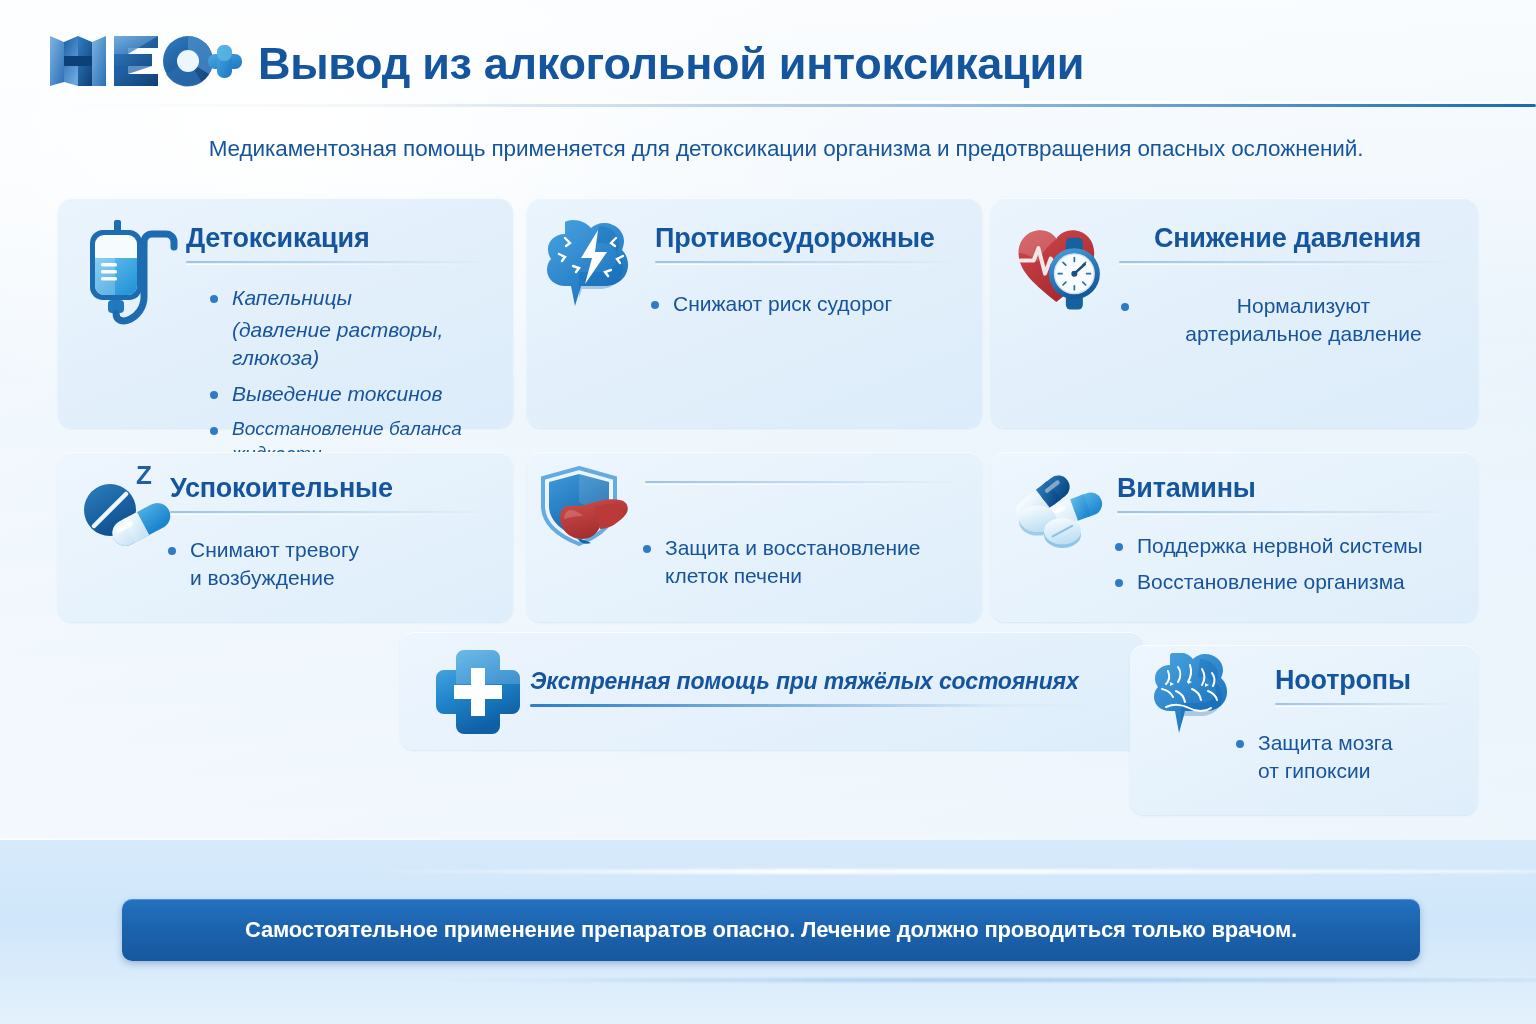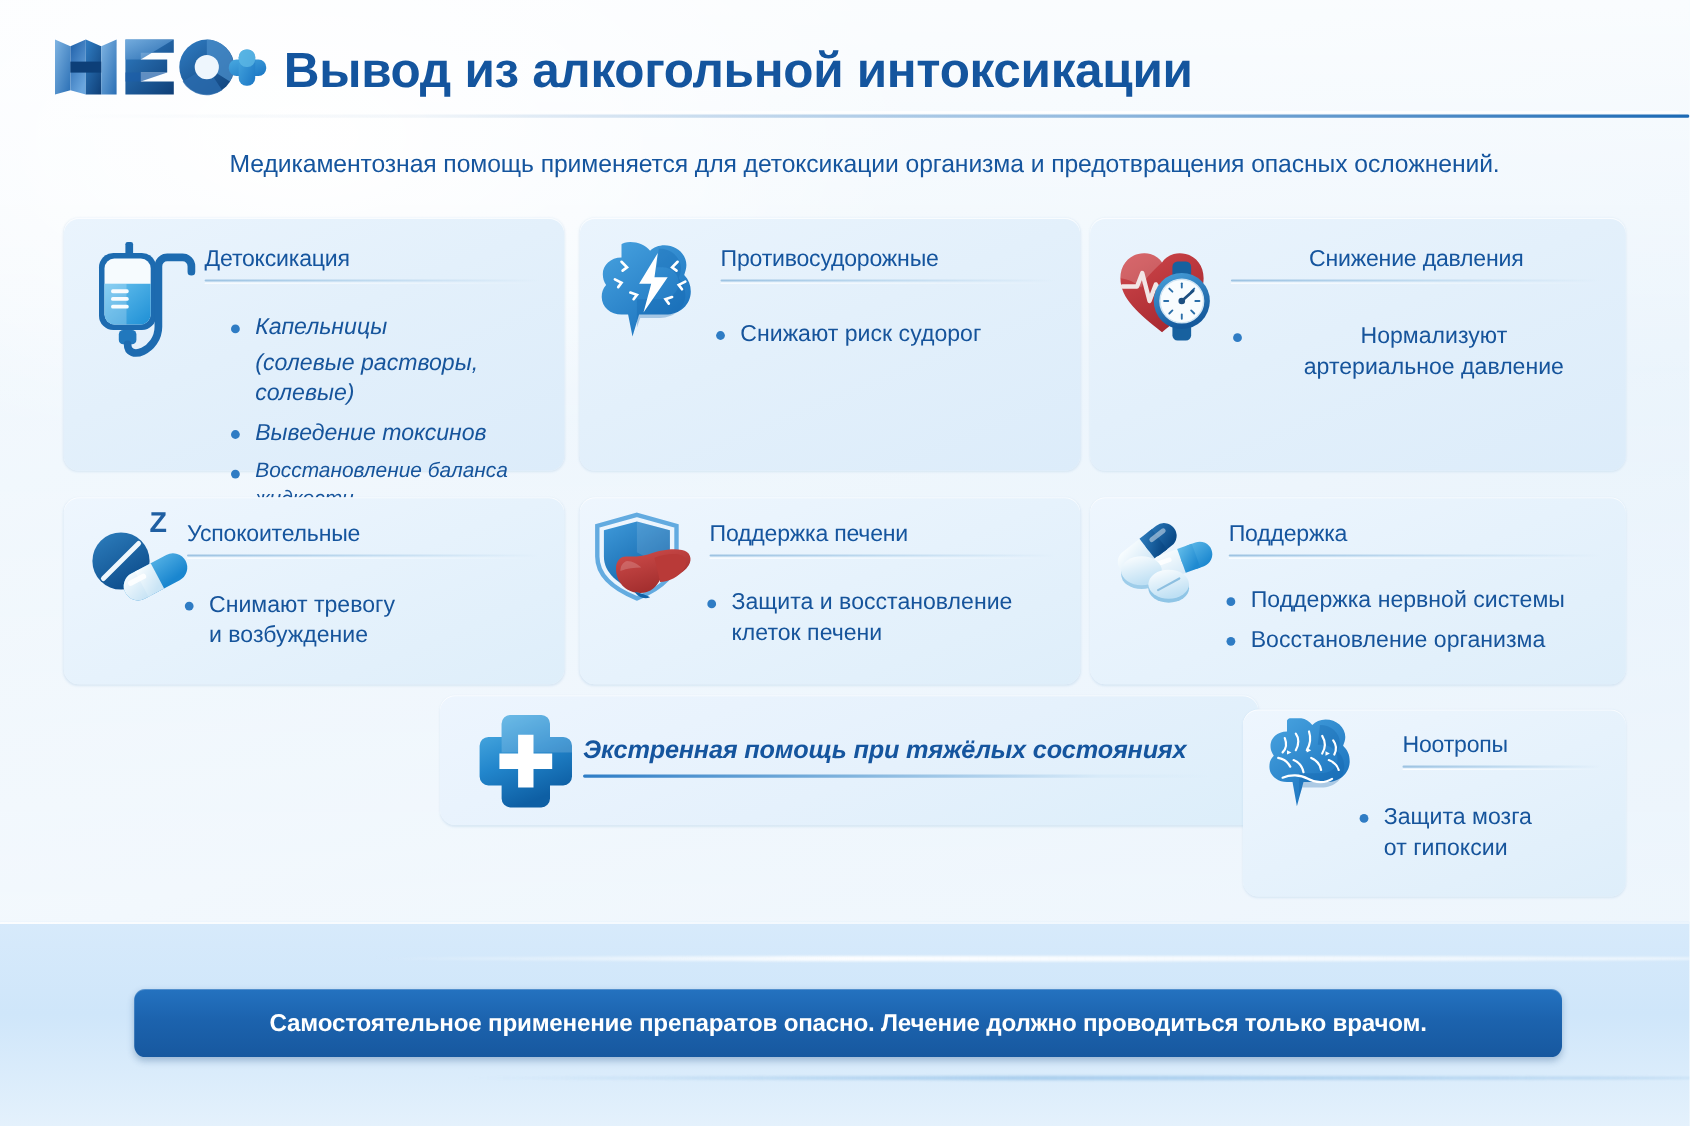--- a/index.html
+++ b/index.html
@@ -124,22 +124,22 @@
     align-items: flex-start;
     justify-content: center;
   }
   .card-icon svg { display: block; }
 
   .card-head {
     position: absolute;
     left: 128px; right: 22px; top: 26px;
   }
   .card-title {
-    font-size: 21px;
-    font-weight: 400;
+    font-size: 27px;
+    font-weight: 700;
     color: #15559e;
     line-height: 1.1;
     white-space: nowrap;
     letter-spacing: -0.2px;
   }
   .card-rule {
     margin-top: 7px;
     height: 2px;
     background: linear-gradient(90deg, #9dc3e2 0%, #bcd8ee 45%, rgba(210,231,246,0) 100%);
     border-radius: 1px;
@@ -314,21 +314,21 @@
         <path d="M32 95c0 16 28 6 28-16V24a8 8 0 0 1 8-8h14a8 8 0 0 1 8 8v5" fill="none" stroke="#1d6bb0" stroke-width="7" stroke-linecap="round"></path>
       </svg>
     </div>
     <div class="card-head">
       <div class="card-title">Детоксикация</div>
       <div class="card-rule"></div>
       <div class="card-rule white"></div>
     </div>
     <ul class="bullets" style="left:150px; top:86px; right:14px;font-style:italic;">
       <li>Капельницы</li>
-      <li class="sub">(солевые растворы, солевые)</li>
+      <li class="sub">(давление растворы, глюкоза)</li>
       <li>Выведение токсинов</li>
       <li class="small">Восстановление баланса жидкости</li>
     </ul>
   </div>
 
   <div class="card" style="left:527px; top:198px; width:455px; height:230px;">
     <div class="card-icon" style="left:14px; top:16px;">
       <svg width="104" height="100" viewBox="0 0 104 100" aria-hidden="true">
         <defs>
           <linearGradient id="brainG1" x1="0" y1="0" x2="0.7" y2="1">
@@ -463,21 +463,20 @@
         <path d="M40 6 L76 16 V44 C76 62 60 74 40 82 C20 74 4 62 4 44 V16 Z" fill="none" stroke="#63abe0" stroke-width="4"></path>
         <path d="M40 12 L70 20 V44 C70 59 57 69 40 76 C23 69 10 59 10 44 V20 Z" fill="url(#shieldG)"></path>
         <path d="M40 12 L70 20 V44 c0 4-1 8-3 11L40 40z" fill="#ffffff" opacity="0.12"></path>
         <path d="M30 44c-5 0-9 4-9 11 0 11 8 22 22 22 10 0 15-6 18-12 8 0 21-5 26-13 4-6 1-13-6-14-10-2-22 1-31 4-7 2-14 2-20 2z" fill="url(#liverG)"></path>
         <path d="M56 45c8-3 16-4 22-3 6 1 9 7 5 13-4 7-14 12-22 12-2-10-4-17-5-22z" fill="#b93a38"></path>
         <path d="M31 48c-4 1-6 5-6 9 6-2 13-3 19-3-3-3-8-6-13-6z" fill="#ffffff" opacity="0.18"></path>
         <path d="M38 76c3 5 9 7 14 5-4-2-9-4-14-5z" fill="#1163a8"></path>
       </svg>
     </div>
     <div class="card-head" style="left:118px; top:22px;">
-      <div class="card-title">Поддержка печени</div>
       <div class="card-rule"></div>
       <div class="card-rule white"></div>
     </div>
     <ul class="bullets" style="left:114px; top:82px; right:14px;">
       <li>Защита и восстановление
 клеток печени</li>
     </ul>
   </div>
 
   <div class="card bright" style="left:991px; top:452px; width:487px; height:170px;">
@@ -521,21 +520,21 @@
         </g>
 
         <ellipse cx="44" cy="60" rx="21" ry="15" fill="#9ecdea"></ellipse>
         <ellipse cx="44" cy="56" rx="21" ry="15" fill="url(#tabG)"></ellipse>
         <ellipse cx="72" cy="74" rx="21" ry="15" fill="#8fc5e6"></ellipse>
         <ellipse cx="72" cy="70" rx="21" ry="15" fill="url(#tabG)"></ellipse>
         <path d="M61 76 L83 64" stroke="#8dbfe0" stroke-width="2.2" stroke-linecap="round"></path>
       </svg>
     </div>
     <div class="card-head" style="left:126px; top:22px;">
-      <div class="card-title">Поддержка</div>
+      <div class="card-title">Витамины</div>
       <div class="card-rule"></div>
       <div class="card-rule white"></div>
     </div>
     <ul class="bullets" style="left:122px; top:80px; right:14px;">
       <li>Поддержка нервной системы</li>
       <li>Восстановление организма</li>
     </ul>
   </div>
 
   <div class="emergency">

